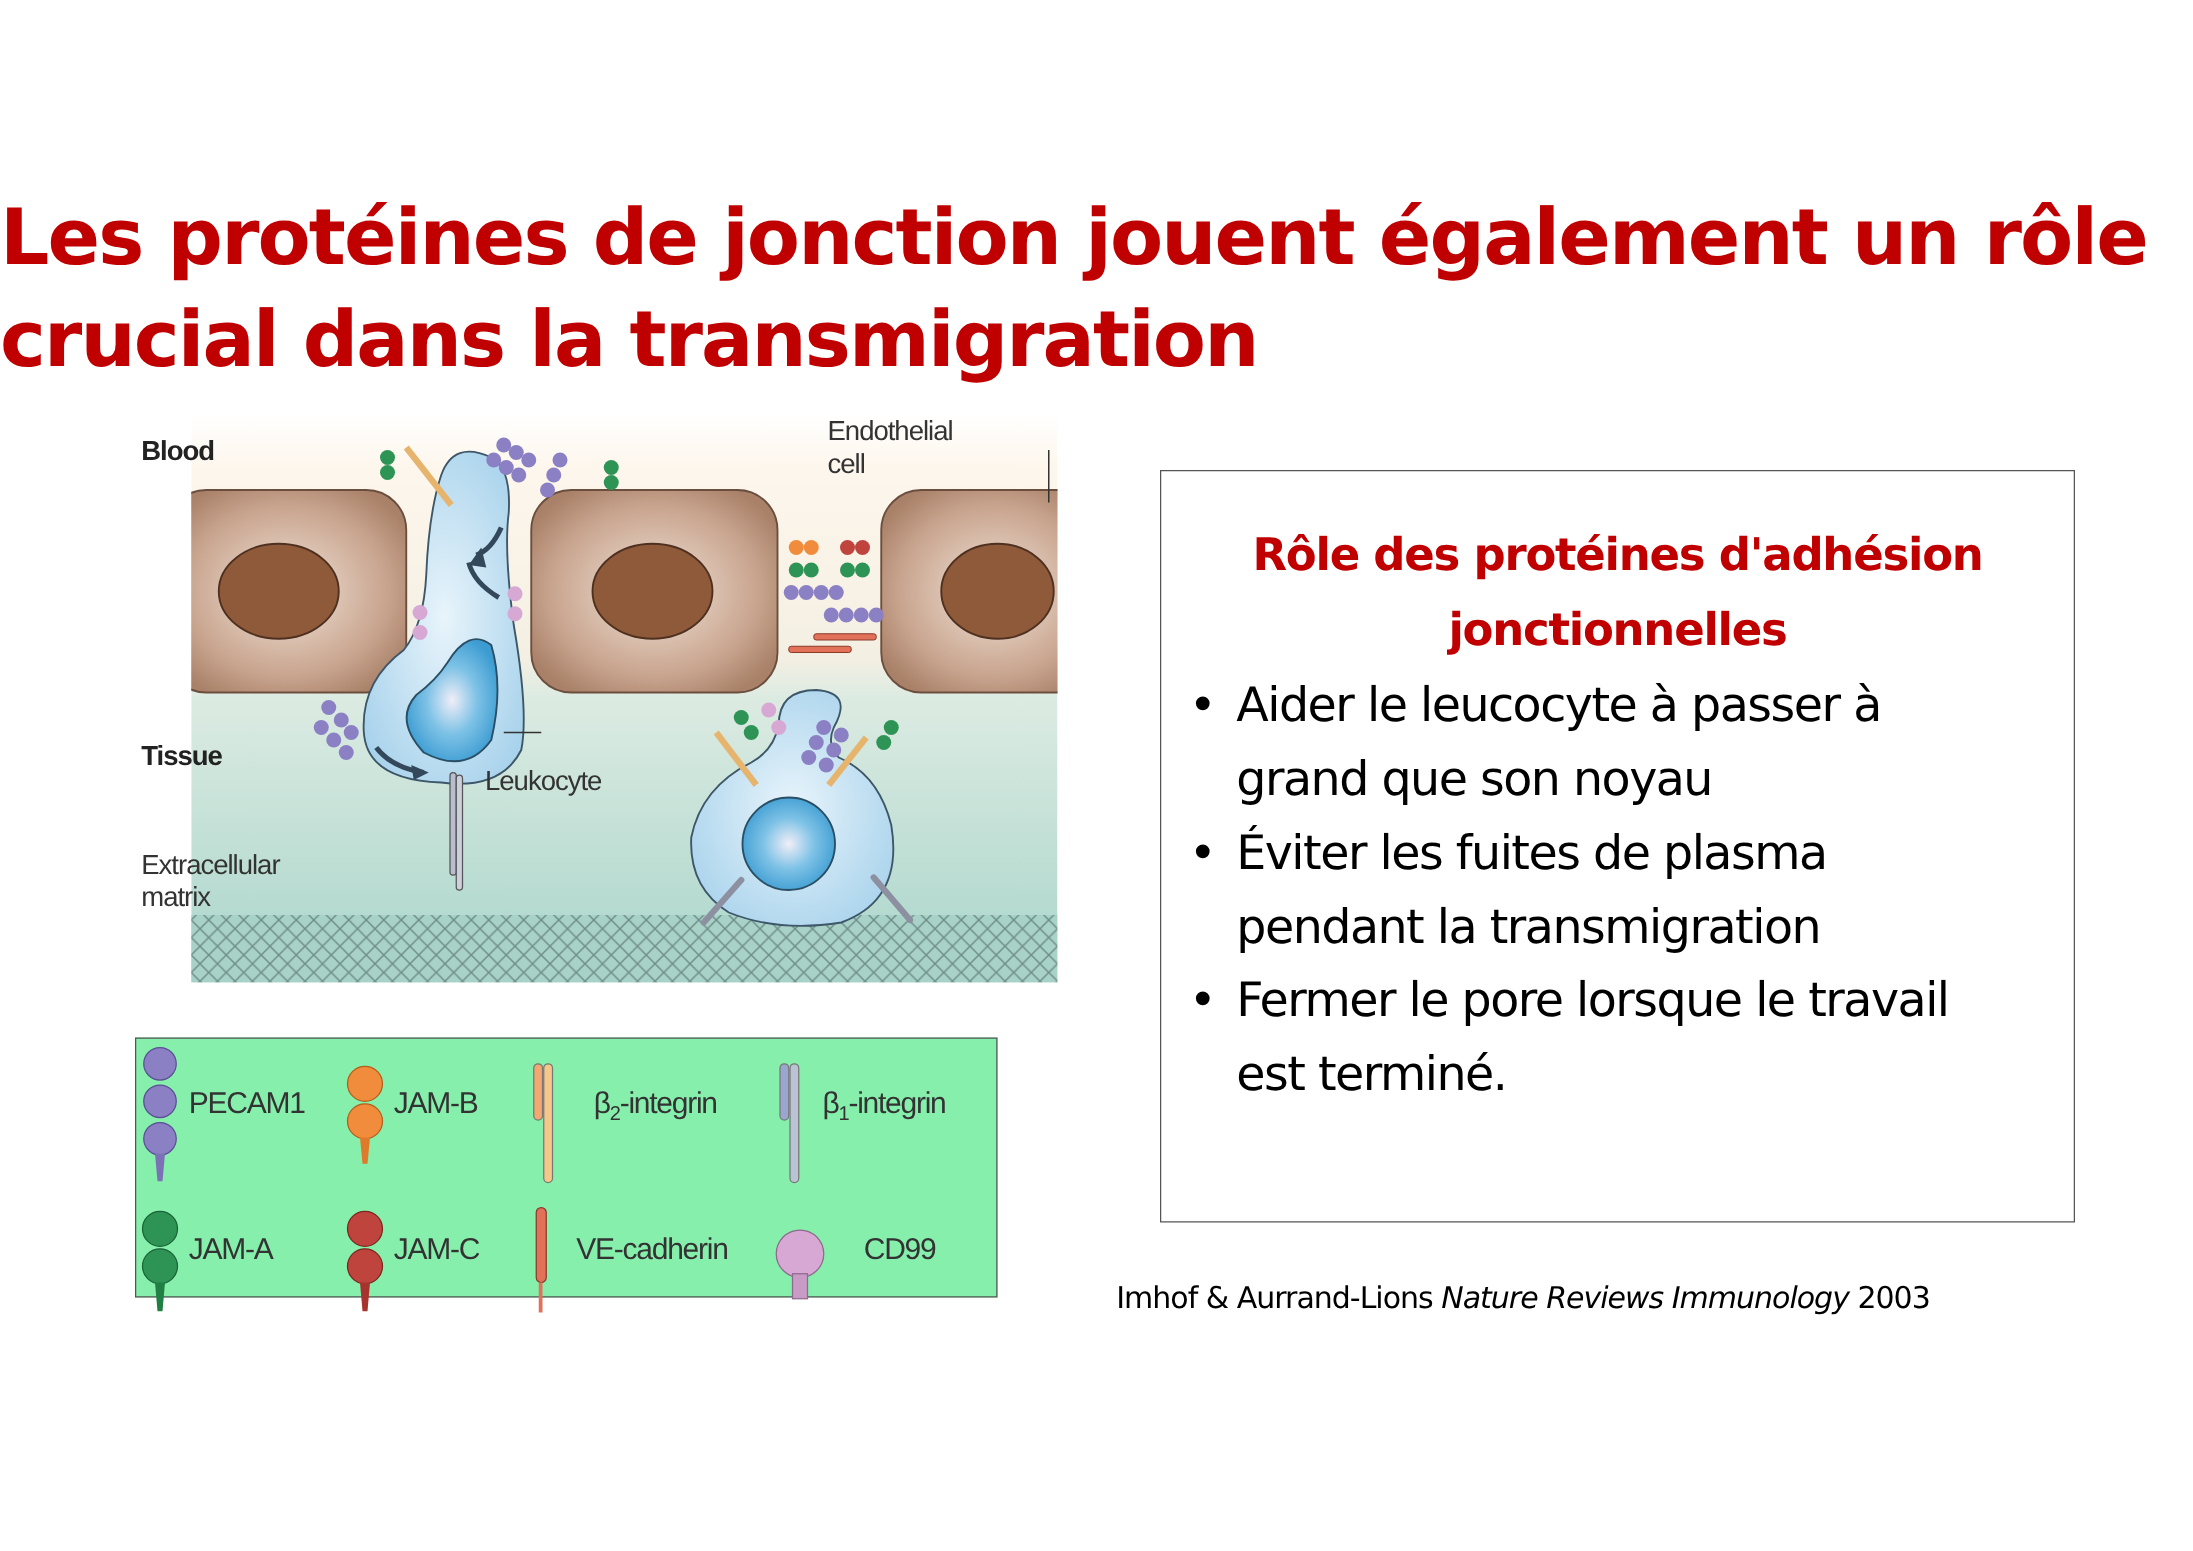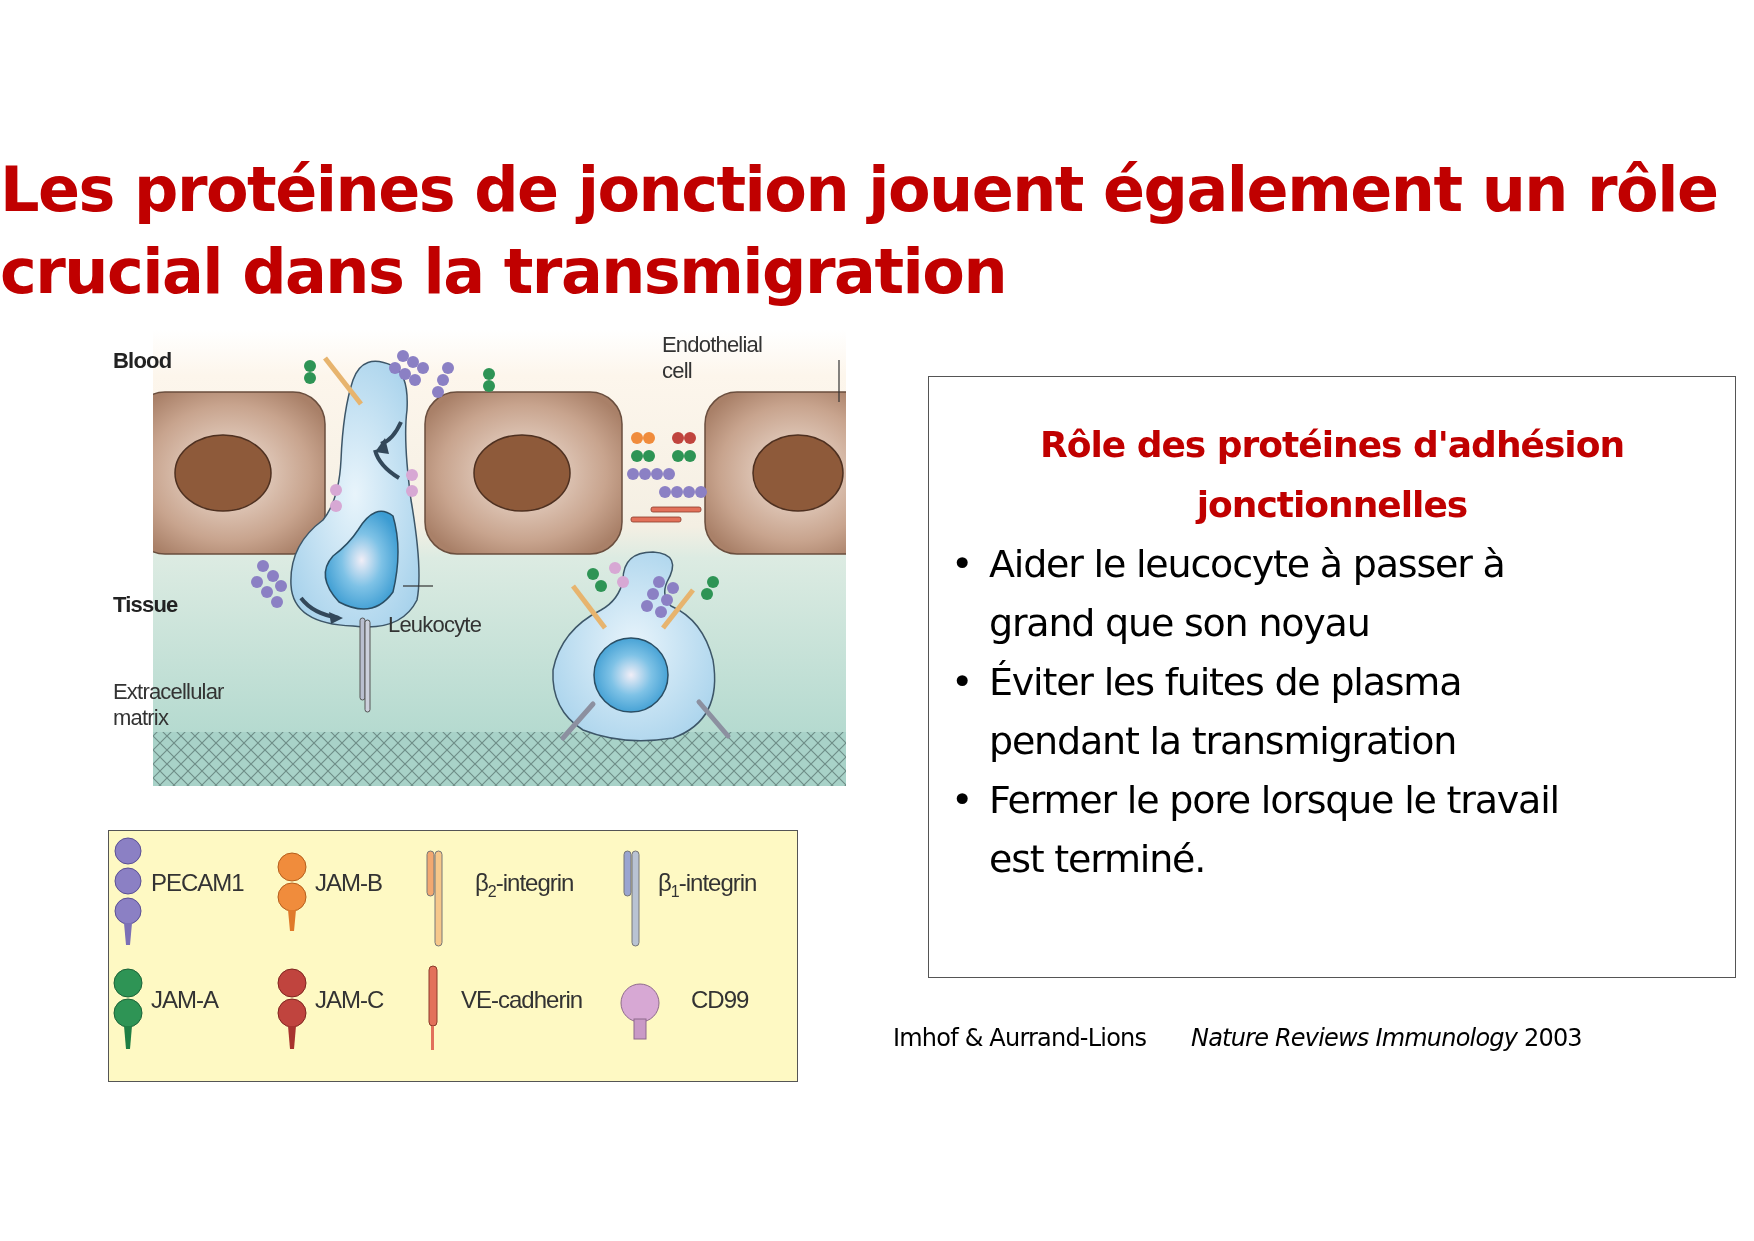--- a/index.html
+++ b/index.html
@@ -1,31 +1,31 @@
 <!DOCTYPE html>
 <html><head>
 <meta charset="utf-8">
 <style>
   html, body { margin:0; padding:0; background:#ffffff; }
   body { width:1754px; height:1241px; position:relative; overflow:hidden; font-family:"Liberation Sans", sans-serif; }
   .title { position:absolute; left:0; width:1754px; text-align:left; color:#C00000; font-family:"DejaVu Sans", sans-serif; font-weight:bold; font-size:62px; letter-spacing:-1.5px; line-height:84px; }
   .title.l1 { top:148px; }
   .title.l2 { top:230px; }
   .diagram { position:absolute; left:105px; top:330px; width:693px; height:456px;padding-left:48px; }
-  .legend { position:absolute; left:108px; top:830px; width:690px; height:252px; border:1.5px solid #555; box-sizing:border-box; background:#fef9c3; }
+  .legend { position:absolute; left:108px; top:830px; width:690px; height:208px; border:1.5px solid #555; box-sizing:border-box; background:#86efac; }
   .legend svg { position:absolute; left:0; top:0; }
   .leg-label { position:absolute; font-family:"Liberation Sans", sans-serif; font-size:24px; color:#333; letter-spacing:-1px; }
   .leg-label sub { font-size:16px; }
-  .box { position:absolute; left:928px; top:376px; width:808px; height:602px; border:1.5px solid #555; box-sizing:border-box; background:#fff; }
+  .box { position:absolute; left:928px; top:376px; width:732px; height:602px; border:1.5px solid #555; box-sizing:border-box; background:#fff; }
   .box-title { position:absolute; left:0; width:100%; text-align:center; color:#C00000; font-family:"DejaVu Sans", sans-serif; font-weight:bold; font-size:36px; letter-spacing:-1px; line-height:60px; top:38px; }
   .bullets { position:absolute; left:10px; top:158px; width:712px; margin:0; padding:0; list-style:none; }
   .bullets li { position:relative; padding-left:50px; font-family:"DejaVu Sans", sans-serif; font-size:38px; letter-spacing:-1.2px; line-height:59px; color:#000; }
   .bullets li .dot { position:absolute; left:12px; top:0; }
   .citation { position:absolute; left:893px; top:1024px; font-family:"DejaVu Sans", sans-serif; font-size:24px; letter-spacing:-0.8px; color:#000; white-space:nowrap; }
-  .citation i { font-style:italic;margin-left:38px; }
+  .citation i { font-style:italic; }
   .dlabel { position:absolute; font-family:"Liberation Sans", sans-serif; color:#333; font-size:22px; letter-spacing:-0.8px; line-height:26px; }
   .dlabel.bold { font-weight:bold; color:#222; }
 </style>
 </head>
 <body>
 
 <div class="title l1">Les protéines de jonction jouent également un rôle</div>
 <div class="title l2">crucial dans la transmigration</div>
 
 <div class="diagram">

